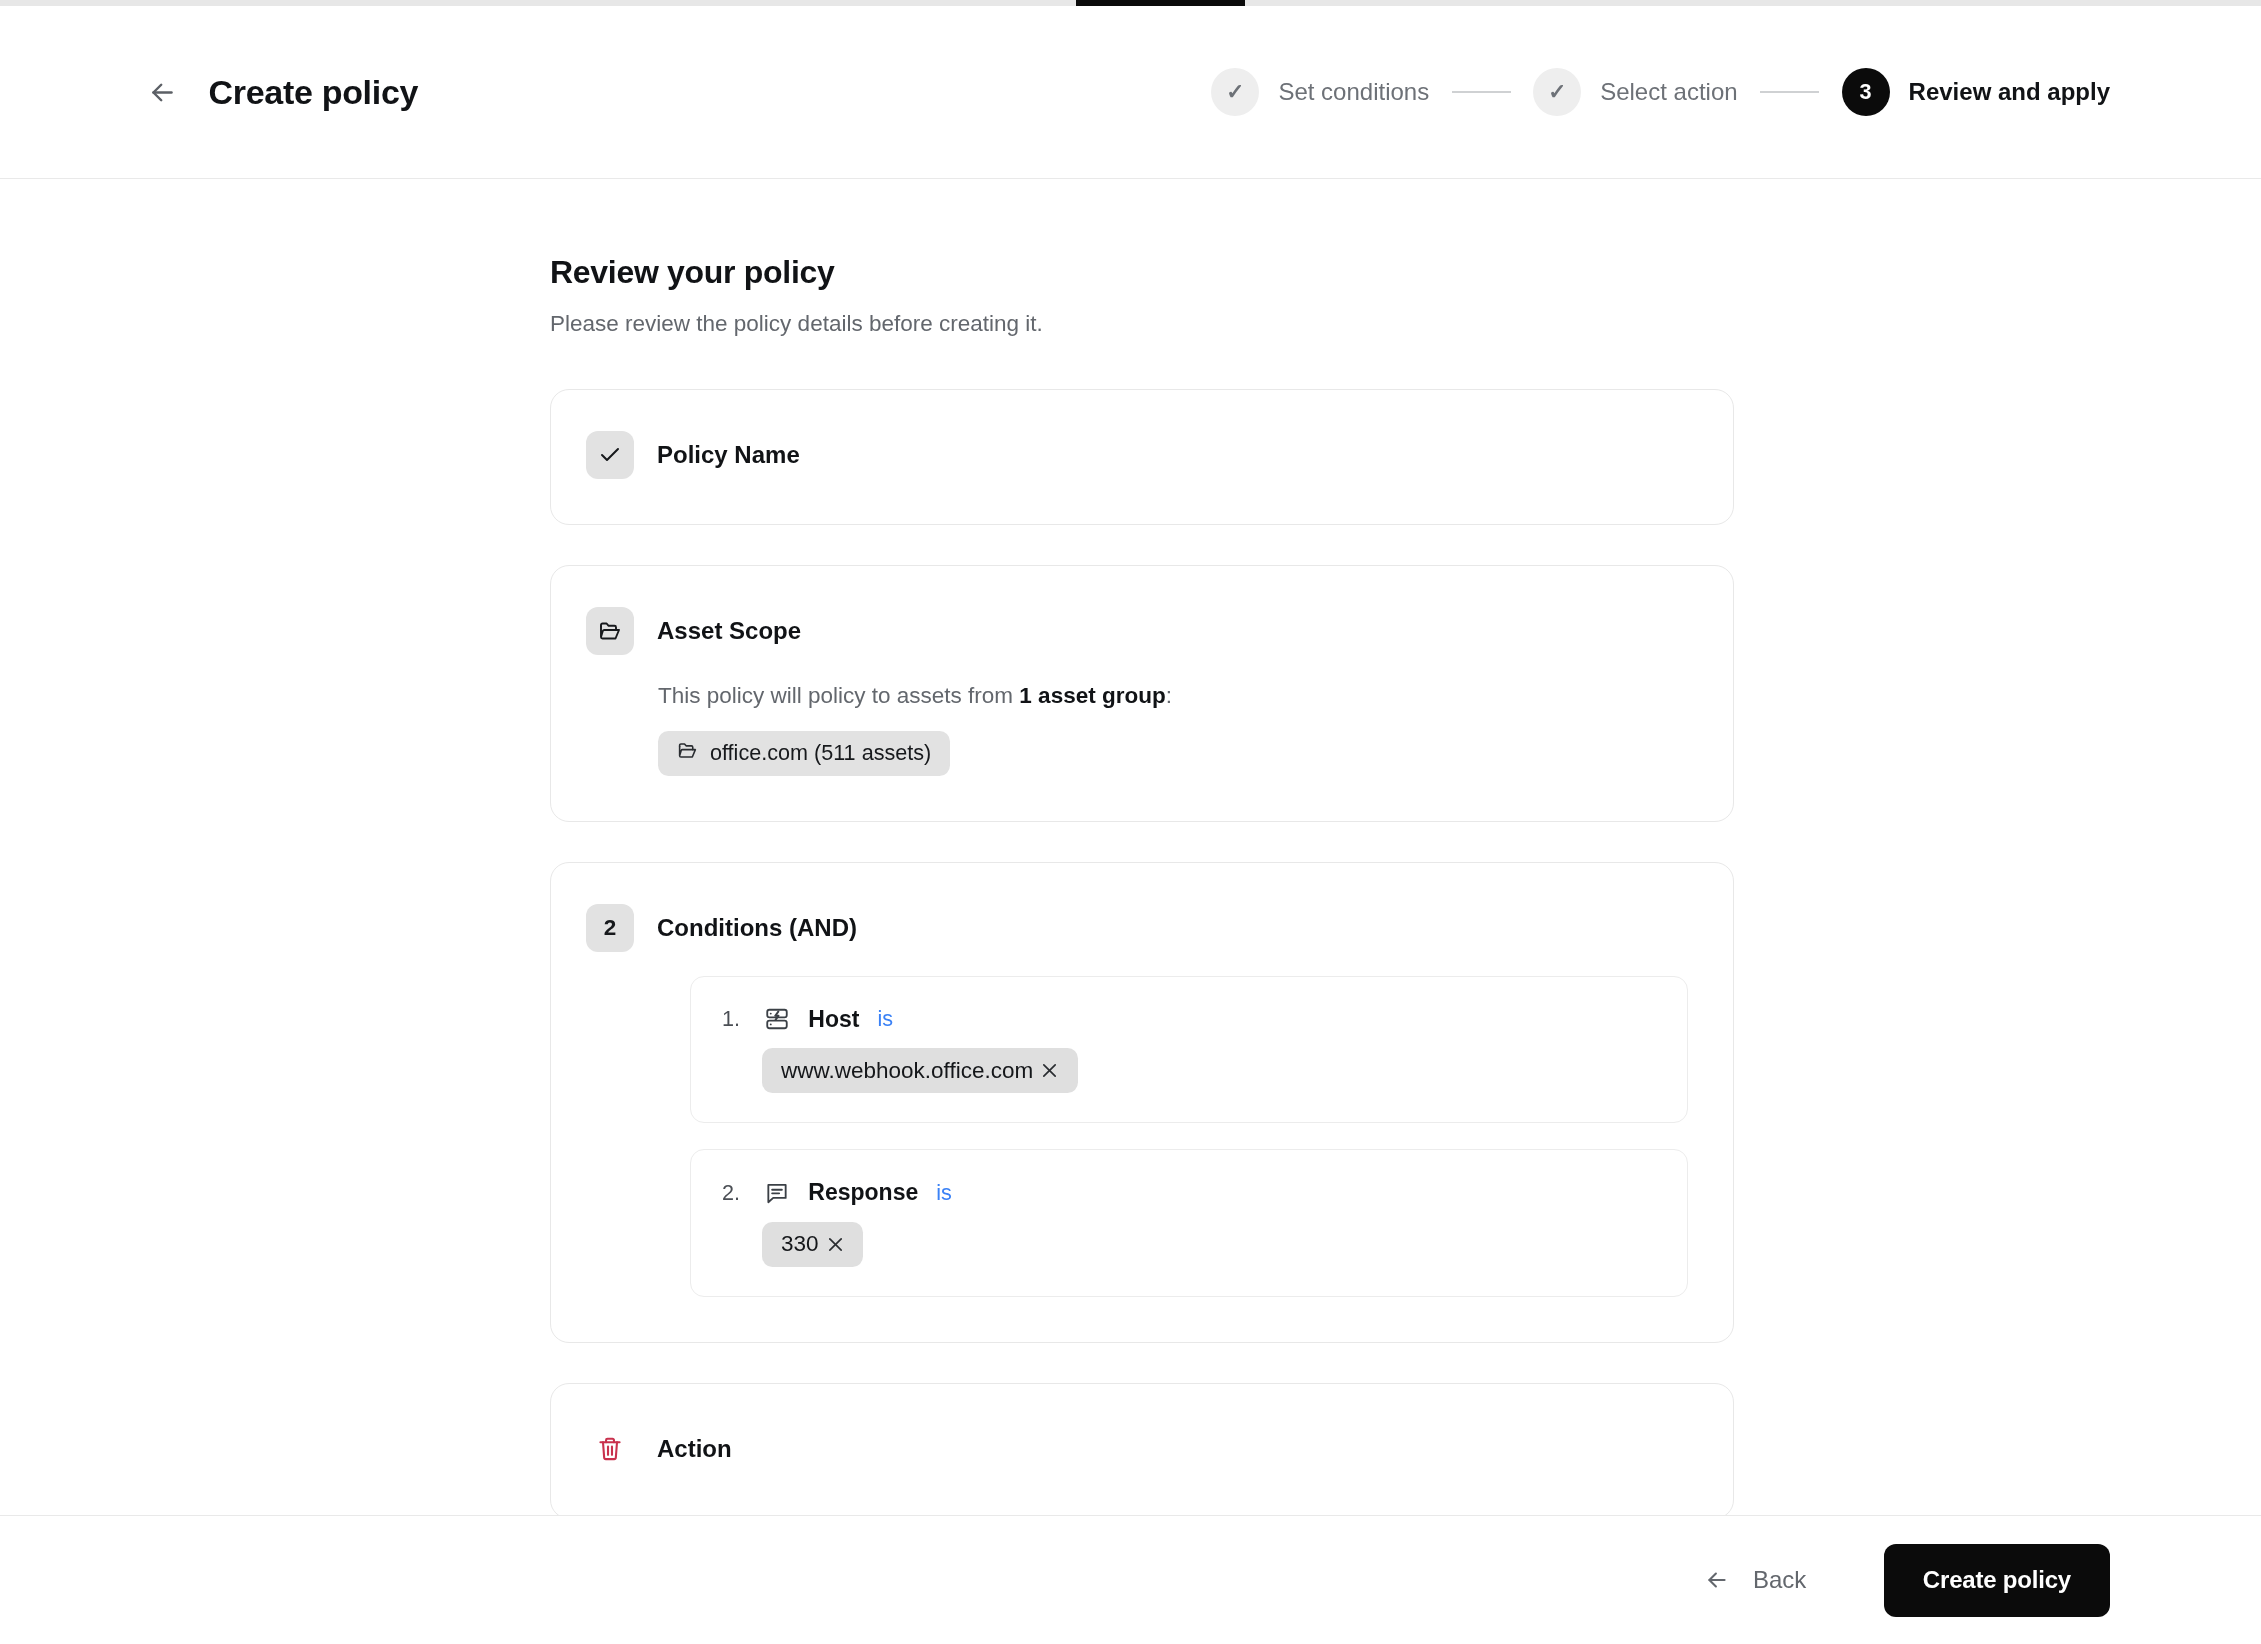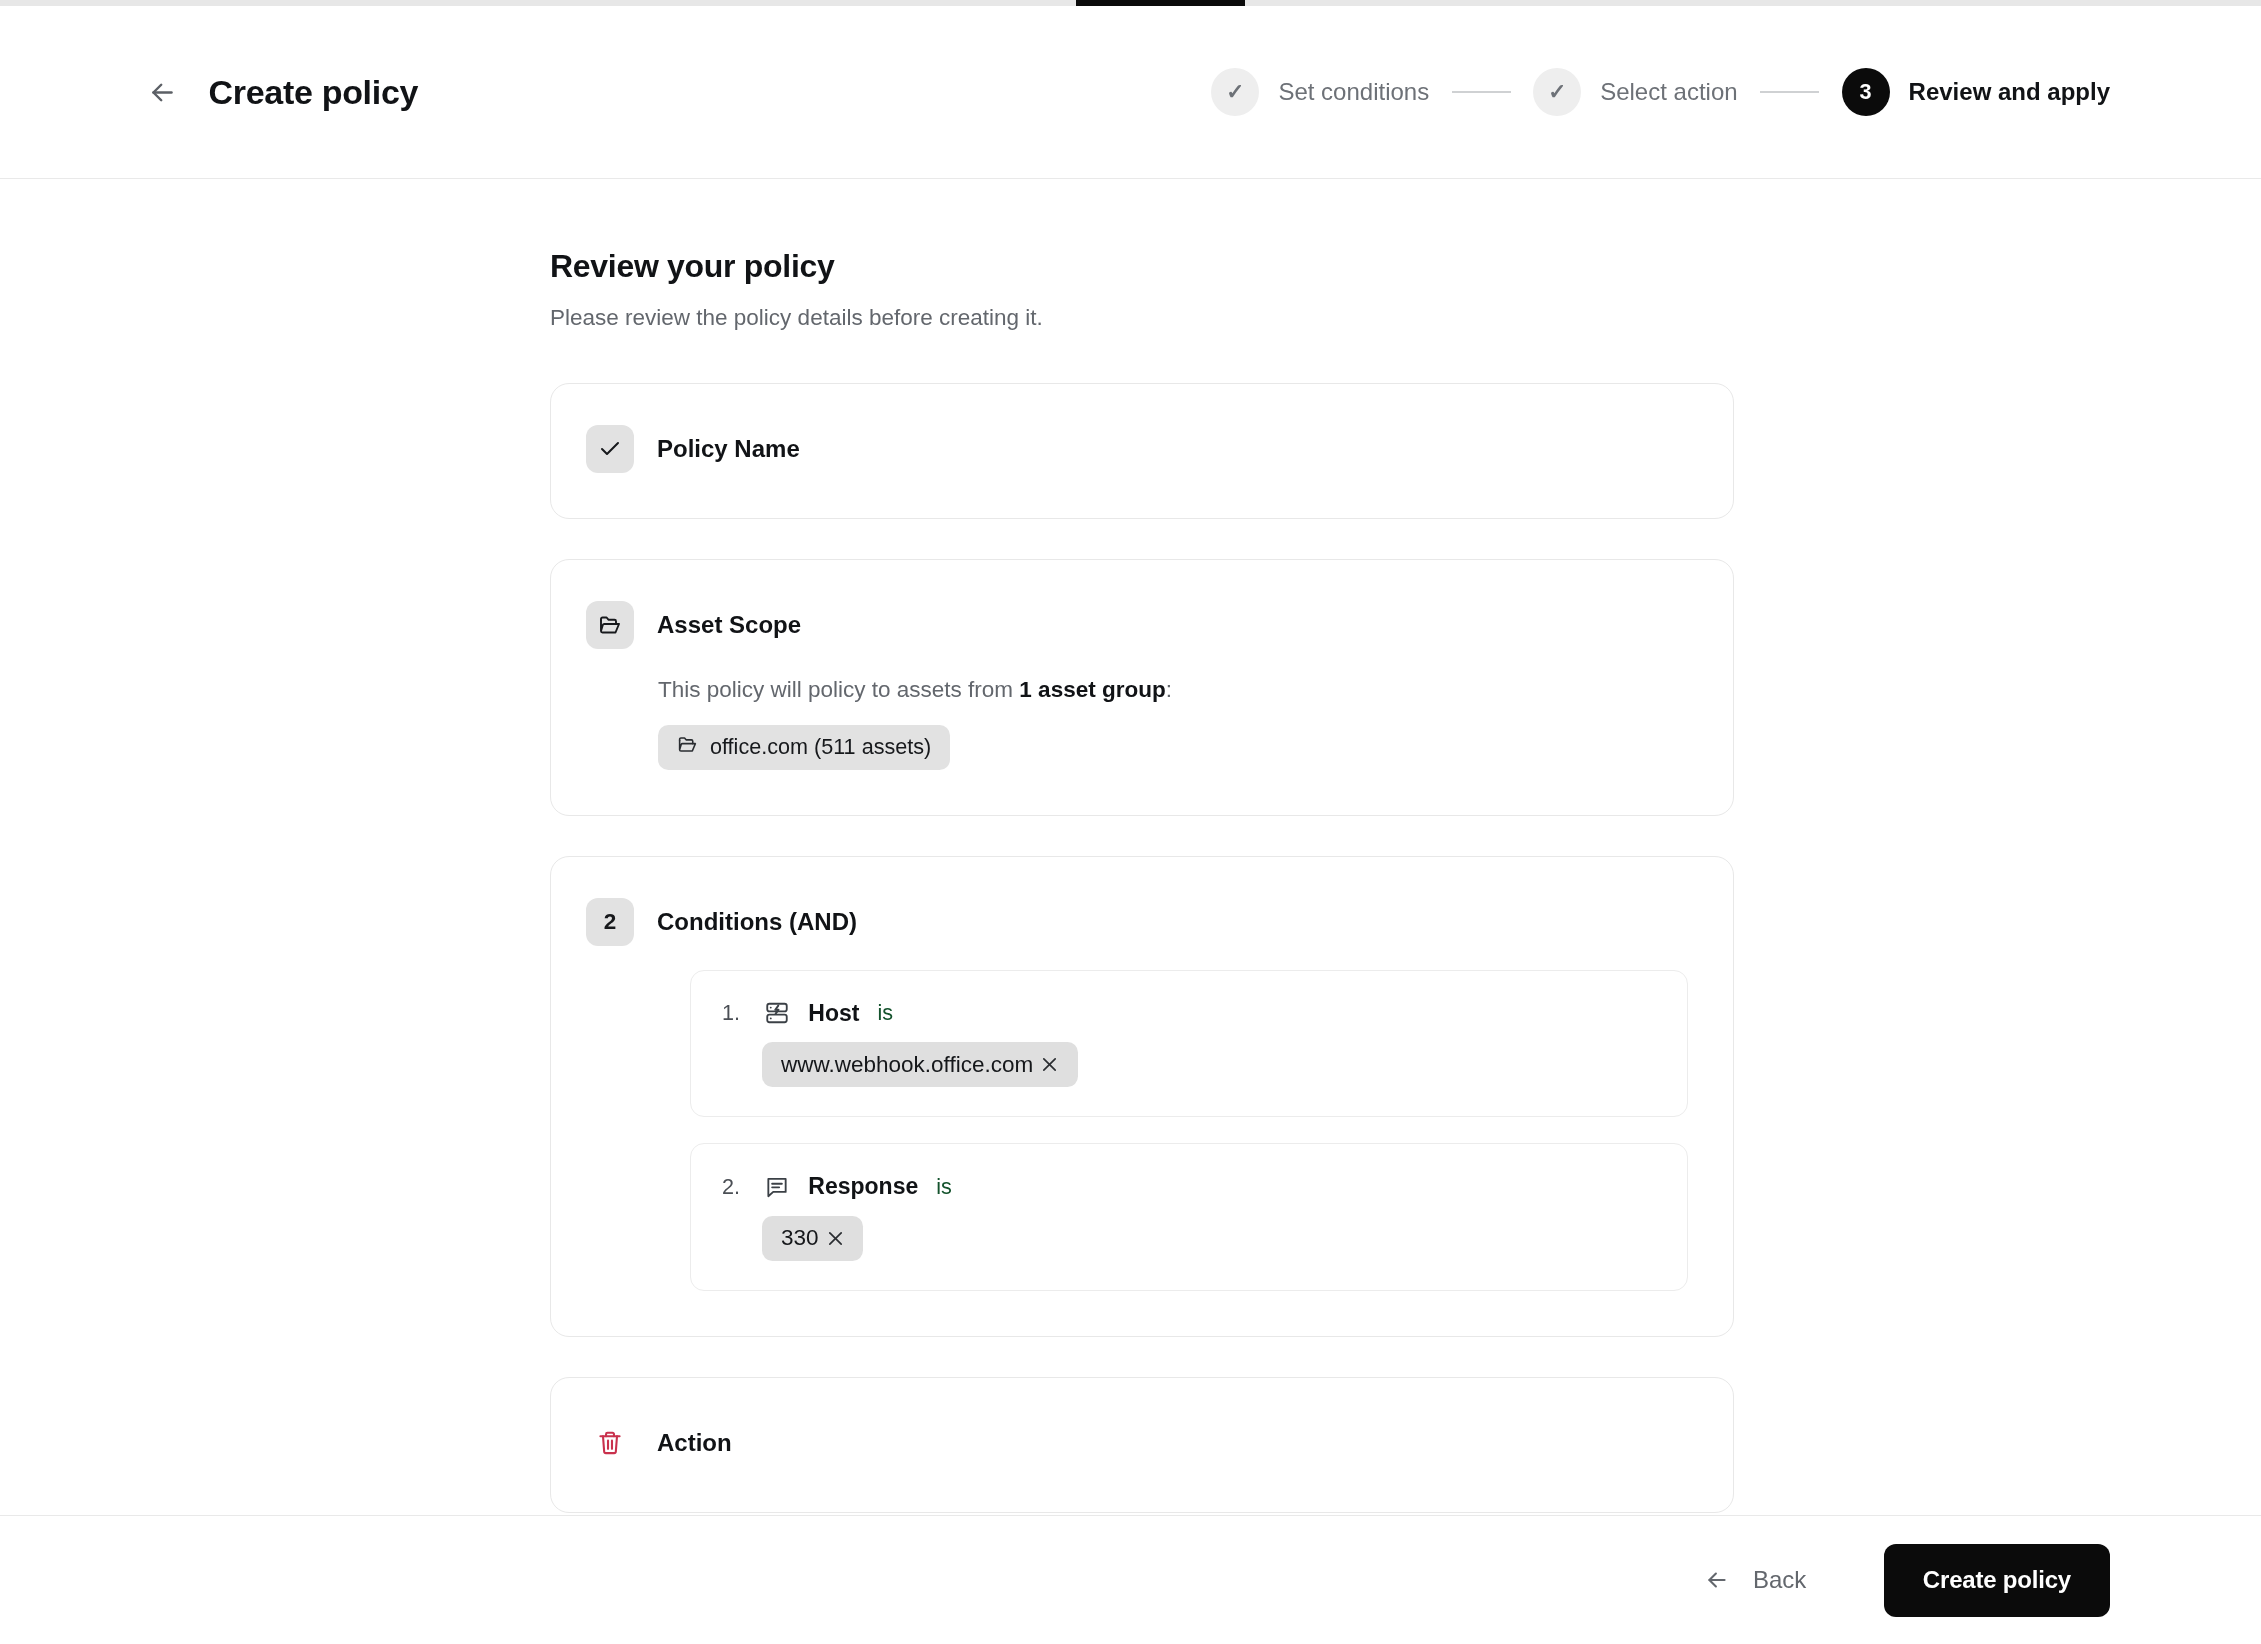--- a/index.html
+++ b/index.html
@@ -121,21 +121,21 @@
     width: 59px;
     height: 2.6px;
     background: #cfd1d3;
     margin: 0 22.5px;
     flex: none;
   }
 
   
   .main {
     position: absolute;
-    top: 181px;
+    top: 187px;
     left: 0;
     width: 2261px;
     height: 1335px;
     background: #ffffff;
     overflow: hidden;
   }
 
   .content {
     width: 1184px;
     margin-left: 550px;
@@ -252,21 +252,21 @@
   .cond-icon svg { display: block; }
   .cond-field {
     margin-left: 17.3px;
     font-size: 23px;
     font-weight: 700;
     color: #111316;
   }
   .cond-op {
     margin-left: 18px;
     font-size: 21.6px;
-    color: #14532d;
+    color: #3b82f6;
   }
 
   .cond-values { padding-left: 40px; margin-top: 14.7px; }
 
   .value-chip {
     display: inline-flex;
     align-items: center;
     gap: 6px;
     padding: 9.5px 17.3px 9.5px 19px;
     border-radius: 10.4px;

